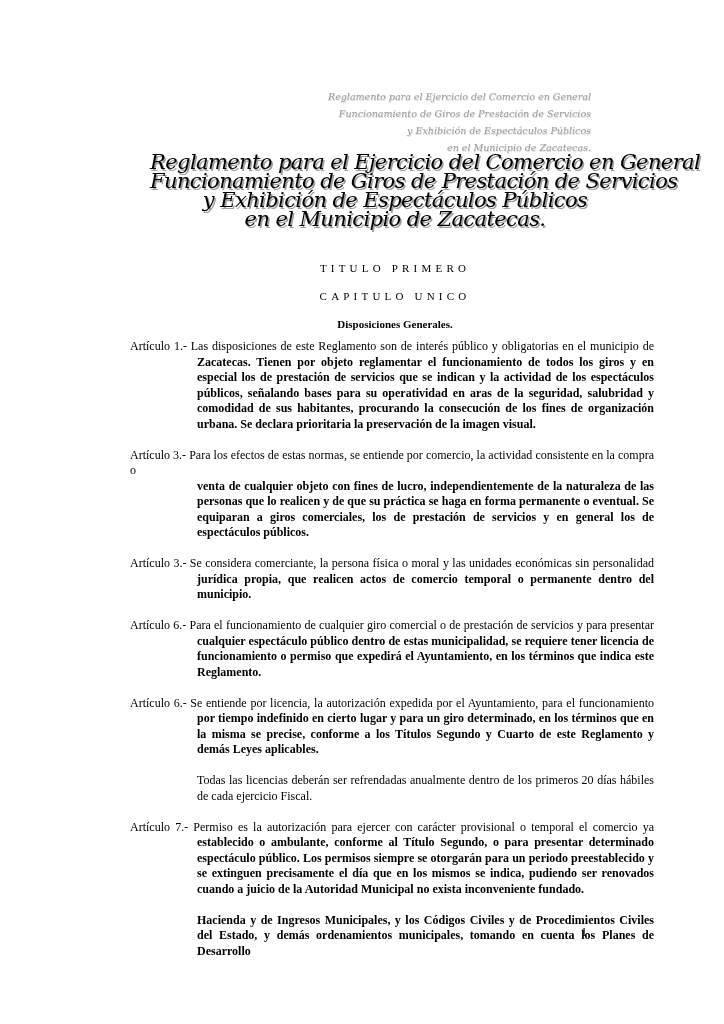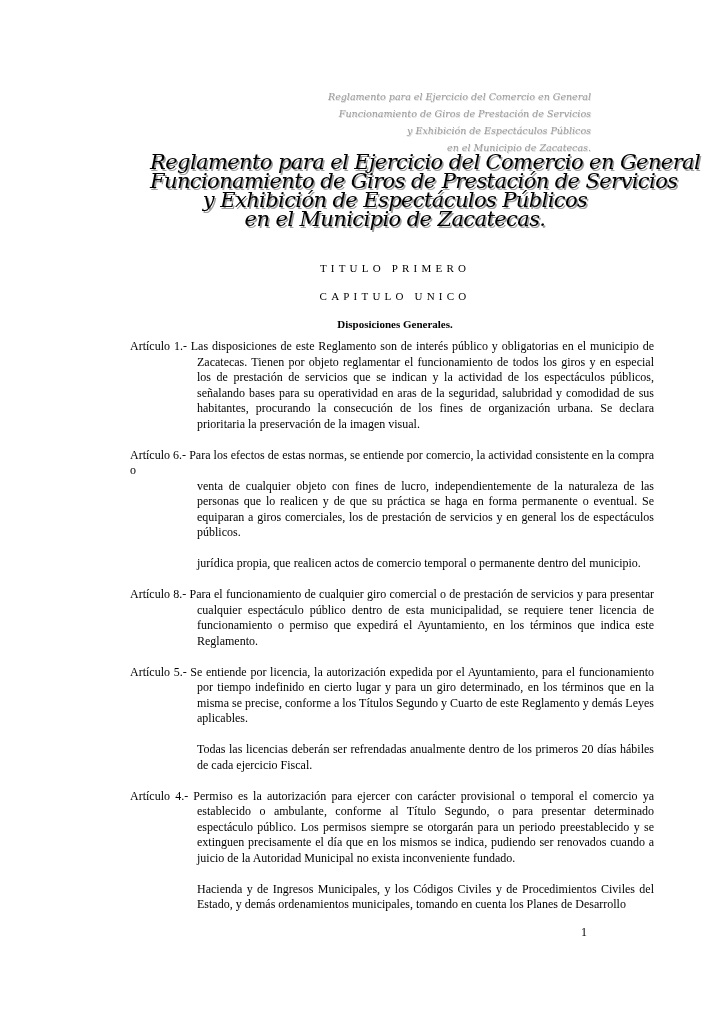--- a/index.html
+++ b/index.html
@@ -83,20 +83,21 @@
       margin-bottom: 15.5px;
       text-align: justify;
     }
     .article .first {
       text-align: justify;
       text-align-last: justify;
     }
     .article .rest {
       margin-left: 67px;
       text-align: justify;
+      font-weight: bold;
     }
     .article .extra {
       margin-left: 67px;
       margin-top: 15.5px;
       text-align: justify;
     }
     .page-number {
       position: absolute;
       right: 101px;
       top: 925px;
@@ -125,37 +126,38 @@
   <div class="spaced-heading h-titulo">TITULO PRIMERO</div>
   <div class="spaced-heading h-capitulo">CAPITULO UNICO</div>
   <div class="subheading">Disposiciones Generales.</div>
 
   <div class="articles">
     <div class="article">
       <div class="first">Artículo 1.- Las disposiciones de este Reglamento son de interés público y obligatorias en el municipio de</div>
       <div class="rest">Zacatecas. Tienen por objeto reglamentar el funcionamiento de todos los giros y en especial los de prestación de servicios que se indican y la actividad de los espectáculos públicos, señalando bases para su operatividad en aras de la seguridad, salubridad y comodidad de sus habitantes, procurando la consecución de los fines de organización urbana. Se declara prioritaria la preservación de la imagen visual.</div>
     </div>
     <div class="article">
-      <div class="first">Artículo 6.- Para los efectos de estas normas, se entiende por comercio, la actividad consistente en la compra o</div>
+      <div class="first">Artículo 3.- Para los efectos de estas normas, se entiende por comercio, la actividad consistente en la compra o</div>
       <div class="rest">venta de cualquier objeto con fines de lucro, independientemente de la naturaleza de las personas que lo realicen y de que su práctica se haga en forma permanente o eventual. Se equiparan a giros comerciales, los de prestación de servicios y en general los de espectáculos públicos.</div>
     </div>
     <div class="article">
+      <div class="first">Artículo 3.- Se considera comerciante, la persona física o moral y las unidades económicas sin personalidad</div>
       <div class="rest">jurídica propia, que realicen actos de comercio temporal o permanente dentro del municipio.</div>
     </div>
     <div class="article">
-      <div class="first">Artículo 8.- Para el funcionamiento de cualquier giro comercial o de prestación de servicios y para presentar</div>
-      <div class="rest">cualquier espectáculo público dentro de esta municipalidad, se requiere tener licencia de funcionamiento o permiso que expedirá el Ayuntamiento, en los términos que indica este Reglamento.</div>
+      <div class="first">Artículo 6.- Para el funcionamiento de cualquier giro comercial o de prestación de servicios y para presentar</div>
+      <div class="rest">cualquier espectáculo público dentro de estas municipalidad, se requiere tener licencia de funcionamiento o permiso que expedirá el Ayuntamiento, en los términos que indica este Reglamento.</div>
     </div>
     <div class="article">
-      <div class="first">Artículo 5.- Se entiende por licencia, la autorización expedida por el Ayuntamiento, para el funcionamiento</div>
+      <div class="first">Artículo 6.- Se entiende por licencia, la autorización expedida por el Ayuntamiento, para el funcionamiento</div>
       <div class="rest">por tiempo indefinido en cierto lugar y para un giro determinado, en los términos que en la misma se precise, conforme a los Títulos Segundo y Cuarto de este Reglamento y demás Leyes aplicables.</div>
       <div class="extra">Todas las licencias deberán ser refrendadas anualmente dentro de los primeros 20 días hábiles de cada ejercicio Fiscal.</div>
     </div>
     <div class="article">
-      <div class="first">Artículo 4.- Permiso es la autorización para ejercer con carácter provisional o temporal el comercio ya</div>
+      <div class="first">Artículo 7.- Permiso es la autorización para ejercer con carácter provisional o temporal el comercio ya</div>
       <div class="rest">establecido o ambulante, conforme al Título Segundo, o para presentar determinado espectáculo público. Los permisos siempre se otorgarán para un periodo preestablecido y se extinguen precisamente el día que en los mismos se indica, pudiendo ser renovados cuando a juicio de la Autoridad Municipal no exista inconveniente fundado.</div>
     </div>
     <div class="article">
       <div class="rest">Hacienda y de Ingresos Municipales, y los Códigos Civiles y de Procedimientos Civiles del Estado, y demás ordenamientos municipales, tomando en cuenta los Planes de Desarrollo</div>
     </div>
   </div>
 
   <div class="page-number">1</div>
 
 </div>

